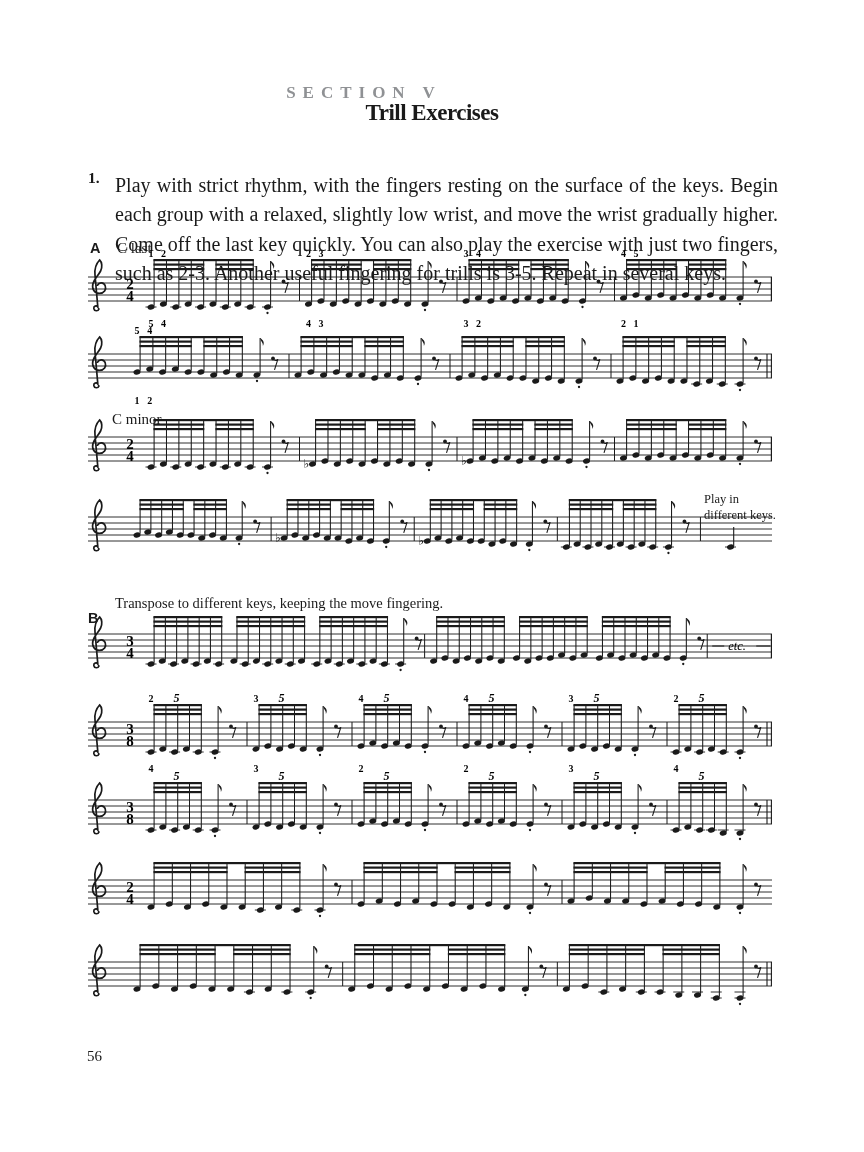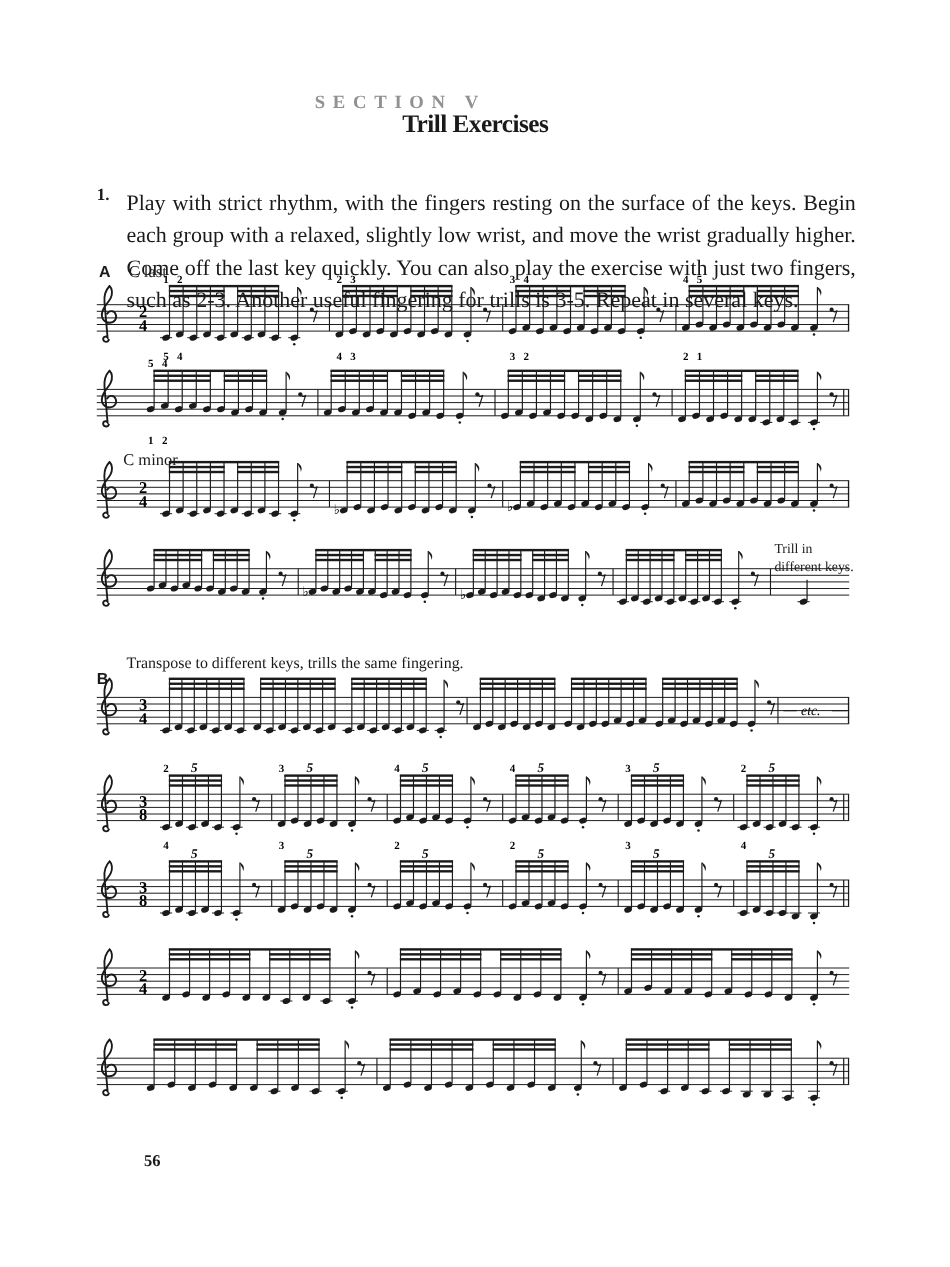--- a/index.html
+++ b/index.html
@@ -9,21 +9,21 @@
   #page-title{top:100px;left:0;width:864px;text-align:center;font-size:23px;font-weight:bold;letter-spacing:-0.5px;}
   #instr-num{top:169px;left:88px;font-size:15.5px;font-weight:bold;}
   #instr-text{top:171px;left:115px;width:663px;font-size:20px;line-height:1.47;text-align:justify;margin:0;}
   .sec-label{font-family:"Liberation Sans",sans-serif;font-weight:bold;font-size:14.5px;}
   #label-a{top:240px;left:90px;}
   #label-b{top:610px;left:88px;}
   #caption-c-major{top:240px;left:117px;font-size:15px;}
   #caption-c-minor{top:411px;left:112px;font-size:15px;}
   #caption-play{top:491px;left:704px;font-size:12.5px;line-height:1.28;}
   #caption-transpose{top:595px;left:115px;font-size:14.5px;}
-  #page-number{top:1048px;left:87px;font-size:15px;font-weight:bold;margin-left:44px;}
+  #page-number{top:1048px;left:87px;font-size:15px;font-weight:normal;}
   .sys{position:absolute;left:88px;width:700px;height:96px;overflow:visible;}
   .tsig{font:bold 15px "Liberation Serif",serif;}
   .fing{font:bold 10px "Liberation Serif",serif;}
   .tup{font:italic bold 12px "Liberation Serif",serif;}
   .acc{font:12px "DejaVu Sans",sans-serif;}
   .etcx{font:italic 12.5px "Liberation Serif",serif;}
 </style>
 </head>
 <body>
 
@@ -37,22 +37,22 @@
 
 <div class="abs" id="section-heading">SECTION V</div>
 <div class="abs" id="page-title">Trill Exercises</div>
 
 <div class="abs" id="instr-num">1.</div>
 <p class="abs" id="instr-text">Play with strict rhythm, with the fingers resting on the surface of the keys. Begin each group with a relaxed, slightly low wrist, and move the wrist gradually higher. Come off the last key quickly. You can also play the exercise with just two fingers, such as 2-3. Another useful fingering for trills is 3-5. Repeat in several keys.</p>
 
 <div class="abs sec-label" id="label-a">A</div>
 <div class="abs" id="caption-c-major">C last</div>
 <div class="abs" id="caption-c-minor">C minor</div>
-<div class="abs" id="caption-play"><span>Trill in</span><br><span>different keys.</span></div>
-<div class="abs" id="caption-transpose">Transpose to different keys, trills the same fingering.</div>
+<div class="abs" id="caption-play"><span>Play in</span><br><span>different keys.</span></div>
+<div class="abs" id="caption-transpose">Transpose to different keys, keeping the move fingering.</div>
 <div class="abs sec-label" id="label-b">B</div>
 
 <div id="systems">
     <svg class="sys" viewBox="0 0 700 96" width="700" height="96" style="top:247px">
       <line x1="0" y1="30" x2="684" y2="30" stroke="#1a1a1a" stroke-width="0.9"></line>
       <line x1="0" y1="36" x2="684" y2="36" stroke="#1a1a1a" stroke-width="0.9"></line>
       <line x1="0" y1="42" x2="684" y2="42" stroke="#1a1a1a" stroke-width="0.9"></line>
       <line x1="0" y1="48" x2="684" y2="48" stroke="#1a1a1a" stroke-width="0.9"></line>
       <line x1="0" y1="54" x2="684" y2="54" stroke="#1a1a1a" stroke-width="0.9"></line>
       <use href="#gclef"></use>

